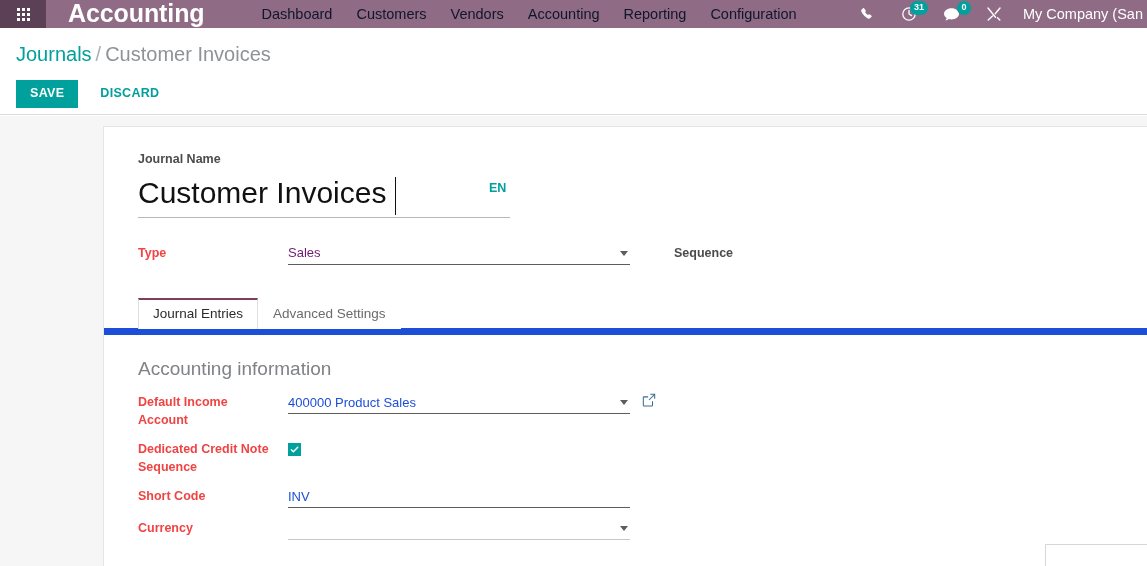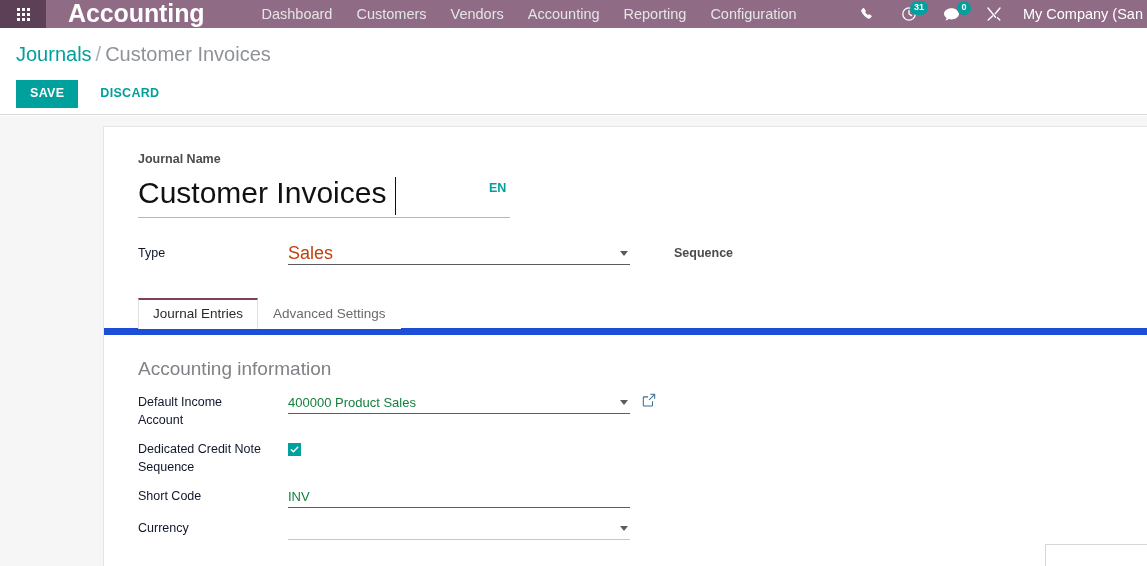--- a/index.html
+++ b/index.html
@@ -46,21 +46,21 @@
     flex: 0 0 auto;
     line-height: 28px;
     margin-top: -2px;
   }
   .menu-items {
     display: flex; align-items: center;
     margin-left: 45px;
     flex: 0 0 auto;
   }
   .menu-item {
-    color: #e5e5e5;
+    color: #0f172a;
     font-size: 14.5px;
     padding: 0 12px;
     white-space: nowrap;
     cursor: pointer;
     line-height: 28px;
   }
   .systray {
     display: flex; align-items: center;
     margin-left: auto;
     padding-right: 4px;
@@ -204,39 +204,39 @@
     cursor: pointer;
   }
 
   
   .row-type {
     margin-top: 26px;
     display: flex;
     align-items: flex-start;
   }
   .fld-label {
-    color: #0f172a;
+    color: #ef4444;
     font-size: 12.5px;
-    font-weight: 400;
+    font-weight: 700;
     line-height: 18px;
     width: 150px;
     flex: 0 0 150px;
   }
   .fld-ctl { position: relative; }
 
   .select-underline {
     position: relative;
     width: 342px;
     border-bottom: 1px solid #5c5c5c;
     height: 21px;
   }
   .select-underline.light { border-bottom-color: #c7c7c7; }
   .select-val {
-    font-size: 18px;
-    color: #c2410c;
+    font-size: 13px;
+    color: #701a75;
     line-height: 18px;
     display: block;
   }
   .caret-down {
     position: absolute;
     right: 2px; top: 7px;
     width: 0; height: 0;
     border-left: 4px solid transparent;
     border-right: 4px solid transparent;
     border-top: 5px solid #5c5c5c;
@@ -308,21 +308,21 @@
   .frow .fld-ctl { position: relative; }
 
   .text-underline {
     width: 342px;
     border-bottom: 1px solid #5c5c5c;
     height: 21px;
     position: relative;
   }
   .text-val {
     font-size: 13px;
-    color: #15803d;
+    color: #1d4ed8;
     line-height: 18px;
   }
   .ext-link {
     position: absolute;
     left: 354px; top: 0px;
     cursor: pointer;
     color: #00a09d;
   }
   .cb {
     width: 13px; height: 13px;

